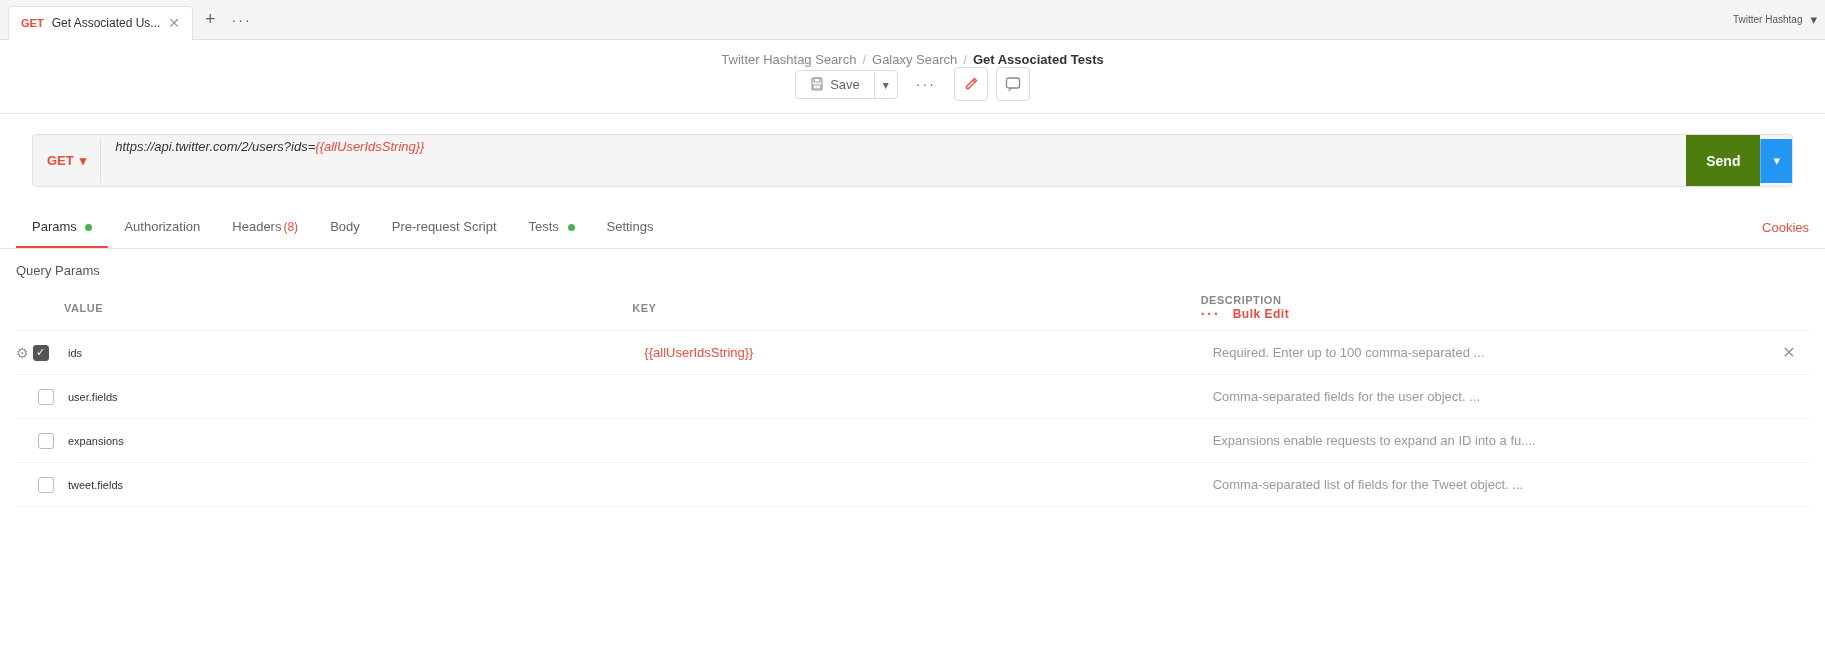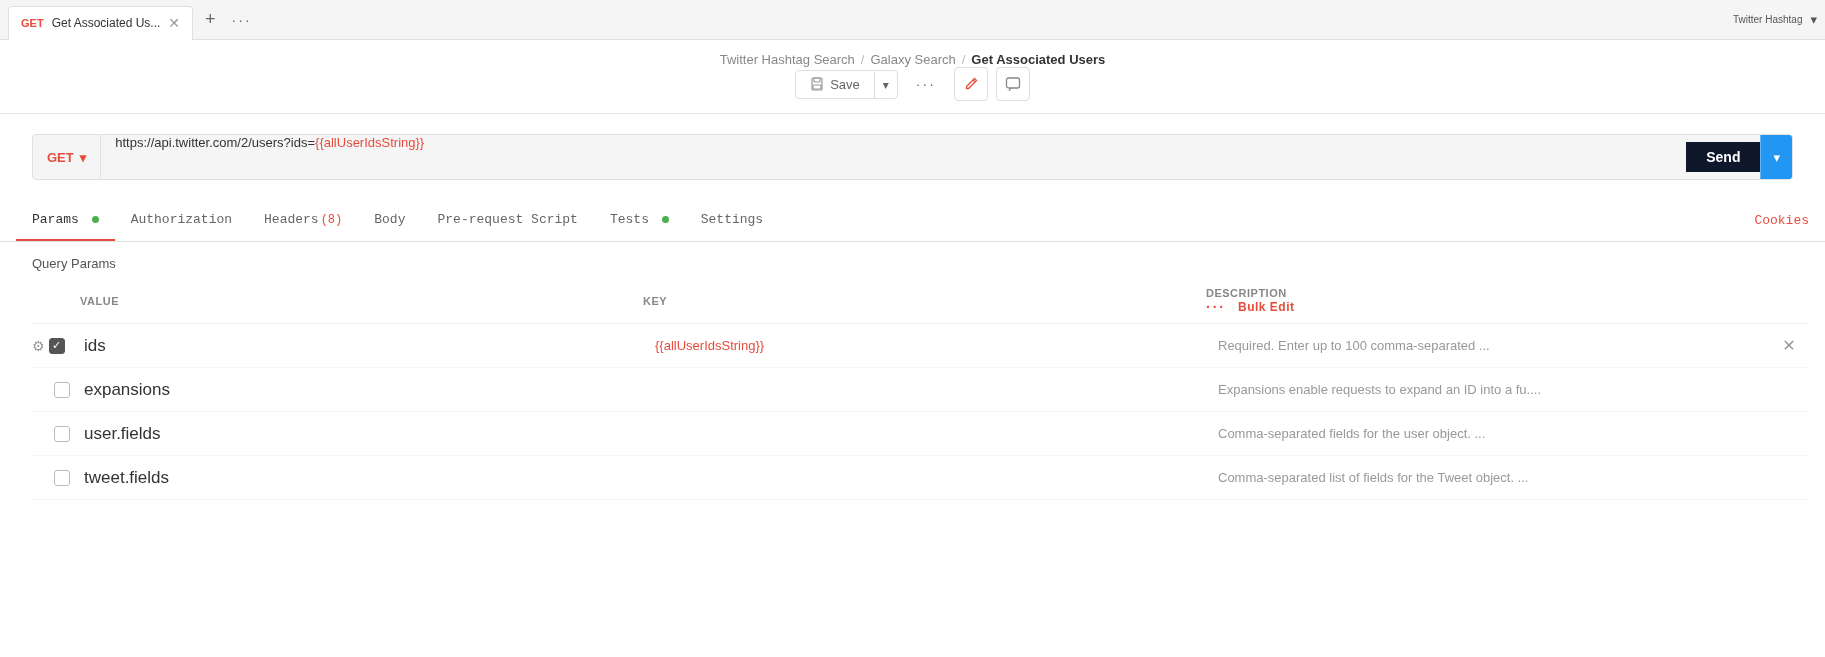--- a/index.html
+++ b/index.html
@@ -35,46 +35,46 @@
     .btn-save-arrow { padding: 6px 8px; font-size: 12px; color: #666; background: none; border: none; border-left: 1px solid #ddd; cursor: pointer; }
     .btn-dots { padding: 6px 10px; font-size: 14px; color: #666; background: none; border: none; cursor: pointer; letter-spacing: 2px; }
     .btn-icon { width: 34px; height: 34px; border: 1px solid #ddd; border-radius: 4px; background: #fff; display: flex; align-items: center; justify-content: center; cursor: pointer; color: #e74c3c; font-size: 16px; }
     .btn-icon-chat { width: 34px; height: 34px; border: 1px solid #ddd; border-radius: 4px; background: #fff; display: flex; align-items: center; justify-content: center; cursor: pointer; color: #888; font-size: 14px; }
 
     
     .url-bar {
       display: flex; align-items: center; margin: 12px 16px; background: #f5f5f5; border: 1px solid #e0e0e0; border-radius: 4px; overflow: hidden;
     }
     .method-select { display: flex; align-items: center; gap: 6px; padding: 0 14px; height: 44px; border-right: 1px solid #e0e0e0; background: none; border-top: none; border-bottom: none; border-left: none; cursor: pointer; font-weight: 700; font-size: 13px; color: #e74c3c; }
-    .url-input { flex: 1; padding: 0 14px; height: 44px; border: none; background: transparent; font-size: 13px; outline: none; }
+    .url-input { flex: 1; padding: 0 14px; height: 44px; border: none; background: transparent; font-size: 13px; outline: none; font-style: italic; }
     .url-text-static { color: #333; }
     .url-text-variable { color: #e74c3c; }
-    .send-btn { display: flex; align-items: center; background: #0f172a; color: #fff; border: none; padding: 0 20px; height: 30px; font-size: 14px; font-weight: 600; cursor: pointer; gap: 10px; }
+    .send-btn { display: flex; align-items: center; background: #4d7c0f; color: #fff; border: none; padding: 0 20px; height: 51px; font-size: 14px; font-weight: 600; cursor: pointer; gap: 10px; }
     .send-btn-arrow { padding: 0 12px; height: 44px; border-left: 1px solid rgba(255,255,255,0.3); background: #2196F3; border-top: none; border-right: none; border-bottom: none; color: #fff; font-size: 13px; cursor: pointer; }
 
     
-    .request-tabs { display: flex; align-items: center; border-bottom: 1px solid #e0e0e0; padding: 0 16px; background: #fff; font-family: Liberation Mono, monospace; }
+    .request-tabs { display: flex; align-items: center; border-bottom: 1px solid #e0e0e0; padding: 0 16px; background: #fff; }
     .req-tab { padding: 12px 16px; font-size: 13px; color: #666; cursor: pointer; border-bottom: 2px solid transparent; position: relative; white-space: nowrap; }
     .req-tab.active { color: #333; border-bottom: 2px solid #e74c3c; font-weight: 500; }
     .req-tab .dot { display: inline-block; width: 7px; height: 7px; border-radius: 50%; background: #4CAF50; margin-left: 5px; vertical-align: middle; }
     .req-tab .count { color: #e74c3c; font-size: 12px; margin-left: 2px; }
     .cookies-link { margin-left: auto; color: #e74c3c; font-size: 13px; cursor: pointer; padding: 12px 0; }
 
     
-    .params-content { padding: 0 16px; background: #fff; margin-left: 16px; }
+    .params-content { padding: 0 16px; background: #fff; }
     .section-title { font-size: 13px; color: #555; font-weight: 500; padding: 14px 0 8px; }
     .params-header { display: grid; grid-template-columns: 48px 1fr 1fr 1fr 40px; font-size: 11px; font-weight: 700; color: #888; letter-spacing: 0.5px; padding: 8px 0; border-bottom: 1px solid #f0f0f0; align-items: center; }
     .bulk-edit { color: #e74c3c; font-weight: 600; font-size: 12px; cursor: pointer; }
     .row { display: grid; grid-template-columns: 48px 1fr 1fr 1fr 40px; align-items: center; border-bottom: 1px solid #f5f5f5; min-height: 44px; }
     .row-controls { display: flex; align-items: center; gap: 4px; }
     .tune-icon { color: #999; font-size: 14px; }
     .checkbox { width: 16px; height: 16px; border: 1px solid #bbb; border-radius: 3px; display: flex; align-items: center; justify-content: center; cursor: pointer; }
     .checkbox.checked { background: #555; border-color: #555; }
     .checkmark { color: #fff; font-size: 11px; }
-    .param-key { font-size: 17px; color: #333; padding: 8px 12px 8px 4px; }
+    .param-key { font-size: 11px; color: #333; padding: 8px 12px 8px 4px; }
     .param-value { font-size: 13px; color: #e74c3c; padding: 8px 12px; }
     .param-desc { font-size: 13px; color: #999; padding: 8px 12px; overflow: hidden; text-overflow: ellipsis; white-space: nowrap; }
     .row-close { color: #999; font-size: 16px; cursor: pointer; text-align: center; }
     .dots-icon { letter-spacing: 2px; color: #e74c3c; font-size: 14px; }
   </style>
 </head>
 <body>
 
 <div class="tab-bar">
   <div class="tab">
@@ -89,21 +89,21 @@
     <span class="collection-chevron">▾</span>
   </div>
 </div>
 
 <div class="header-bar">
   <div class="breadcrumb">
     <span class="breadcrumb-item">Twitter Hashtag Search</span>
     <span class="breadcrumb-sep">/</span>
     <span class="breadcrumb-item">Galaxy Search</span>
     <span class="breadcrumb-sep">/</span>
-    <span class="breadcrumb-current">Get Associated Users</span>
+    <span class="breadcrumb-current">Get Associated Tests</span>
   </div>
   <div class="header-actions">
     <div class="btn-save">
       <button class="btn-save-main">
         <svg width="14" height="14" viewBox="0 0 14 14" fill="none">
             <rect x="2" y="1" width="10" height="12" rx="1" stroke="#999" stroke-width="1.2"></rect>
             <rect x="4" y="1" width="6" height="4" rx="0.5" stroke="#999" stroke-width="1.2"></rect>
             <rect x="3" y="8" width="8" height="4" rx="0.5" stroke="#999" stroke-width="1.2"></rect>
           </svg>
         <span>Save</span>
@@ -197,40 +197,40 @@
     <div class="param-value">{{allUserIdsString}}</div>
     <div class="param-desc">Required. Enter up to 100 comma-separated ...</div>
     <div class="row-close">✕</div>
   </div>
 
   <div class="row">
     <div class="row-controls">
       <div style="width:18px;"></div>
       <div class="checkbox"></div>
     </div>
+    <div class="param-key">user.fields</div>
+    <div class="param-value"></div>
+    <div class="param-desc">Comma-separated fields for the user object. ...</div>
+    <div class="row-close"></div>
+  </div>
+
+  <div class="row">
+    <div class="row-controls">
+      <div style="width:18px;"></div>
+      <div class="checkbox"></div>
+    </div>
     <div class="param-key">expansions</div>
     <div class="param-value"></div>
     <div class="param-desc">Expansions enable requests to expand an ID into a fu....</div>
     <div class="row-close"></div>
   </div>
 
   <div class="row">
     <div class="row-controls">
       <div style="width:18px;"></div>
       <div class="checkbox"></div>
     </div>
-    <div class="param-key">user.fields</div>
-    <div class="param-value"></div>
-    <div class="param-desc">Comma-separated fields for the user object. ...</div>
-    <div class="row-close"></div>
-  </div>
-
-  <div class="row">
-    <div class="row-controls">
-      <div style="width:18px;"></div>
-      <div class="checkbox"></div>
-    </div>
     <div class="param-key">tweet.fields</div>
     <div class="param-value"></div>
     <div class="param-desc">Comma-separated list of fields for the Tweet object. ...</div>
     <div class="row-close"></div>
   </div>
 </div>
 
 </body></html>

